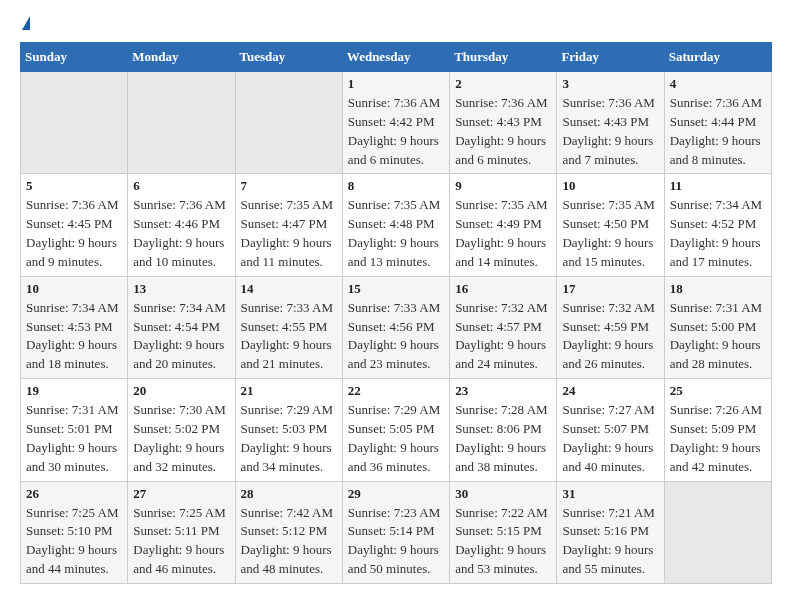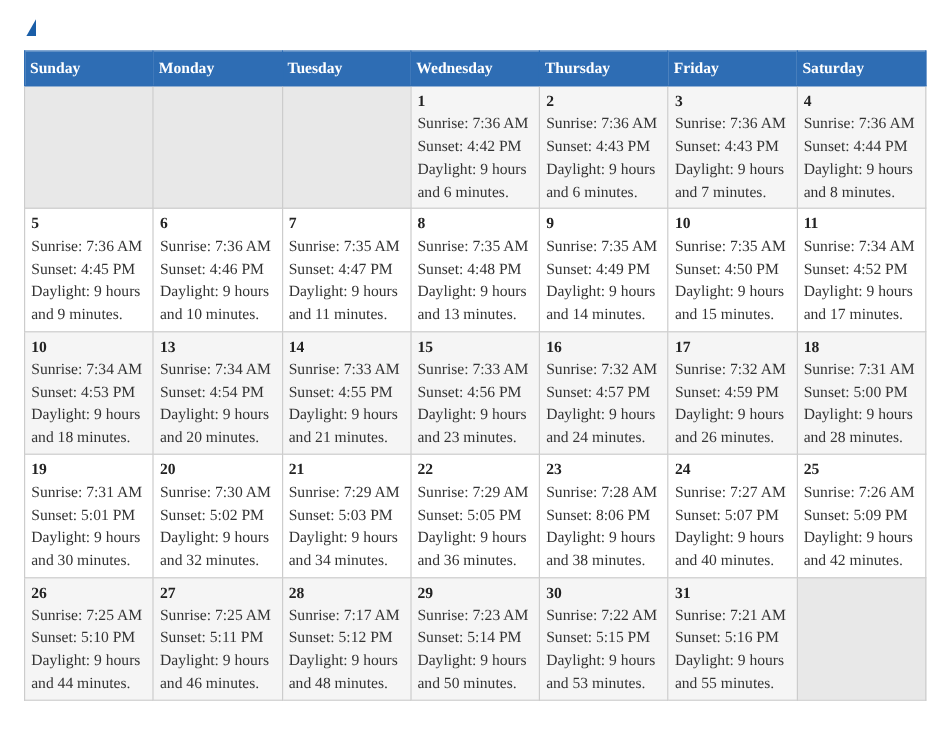--- a/index.html
+++ b/index.html
@@ -255,21 +255,21 @@
           <td>
             <span class="day-number">26</span>
             <div class="cell-text"><span>Sunrise: 7:25 AM</span><br><span>Sunset: 5:10 PM</span><br><span>Daylight: 9 hours</span><br><span>and 44 minutes.</span></div>
           </td>
           <td>
             <span class="day-number">27</span>
             <div class="cell-text"><span>Sunrise: 7:25 AM</span><br><span>Sunset: 5:11 PM</span><br><span>Daylight: 9 hours</span><br><span>and 46 minutes.</span></div>
           </td>
           <td>
             <span class="day-number">28</span>
-            <div class="cell-text"><span>Sunrise: 7:17 AM</span><br><span>Sunset: 5:12 PM</span><br><span>Daylight: 9 hours</span><br><span>and 48 minutes.</span></div>
+            <div class="cell-text"><span>Sunrise: 7:42 AM</span><br><span>Sunset: 5:12 PM</span><br><span>Daylight: 9 hours</span><br><span>and 48 minutes.</span></div>
           </td>
           <td>
             <span class="day-number">29</span>
             <div class="cell-text"><span>Sunrise: 7:23 AM</span><br><span>Sunset: 5:14 PM</span><br><span>Daylight: 9 hours</span><br><span>and 50 minutes.</span></div>
           </td>
           <td>
             <span class="day-number">30</span>
             <div class="cell-text"><span>Sunrise: 7:22 AM</span><br><span>Sunset: 5:15 PM</span><br><span>Daylight: 9 hours</span><br><span>and 53 minutes.</span></div>
           </td>
           <td>

